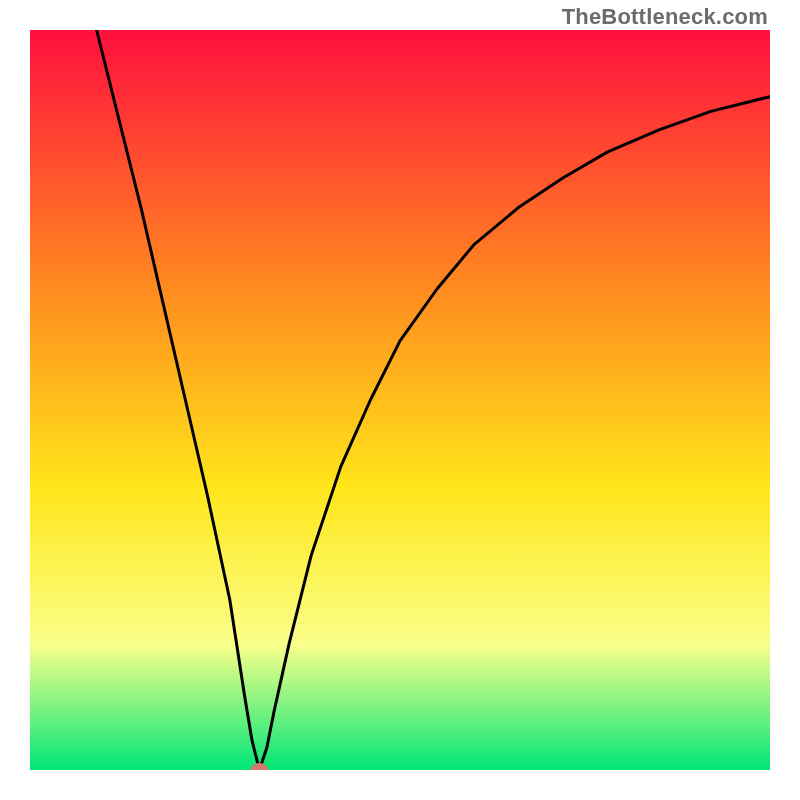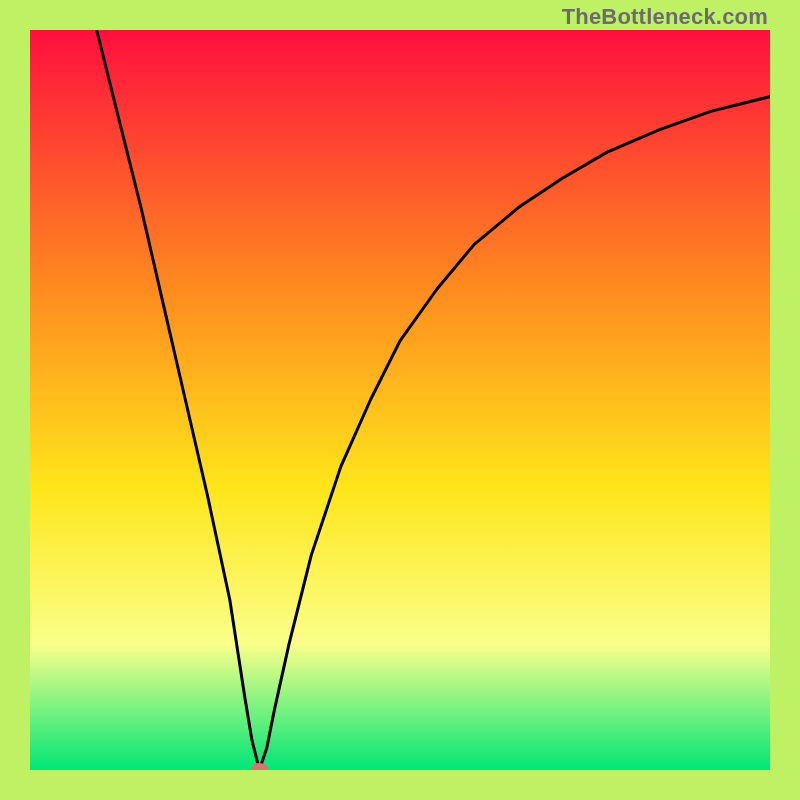--- a/index.html
+++ b/index.html
@@ -9,21 +9,21 @@
     height: 800px;
     background: #000;
     overflow: hidden;
   }
   .frame {
     position: absolute;
     left: 0;
     top: 0;
     width: 800px;
     height: 800px;
-    background: #bef264;
+    background: #ffffff;
   }
   .plot-area {
     position: absolute;
     left: 30px;
     top: 30px;
     width: 740px;
     height: 740px;
   }
   .watermark {
     position: absolute;

